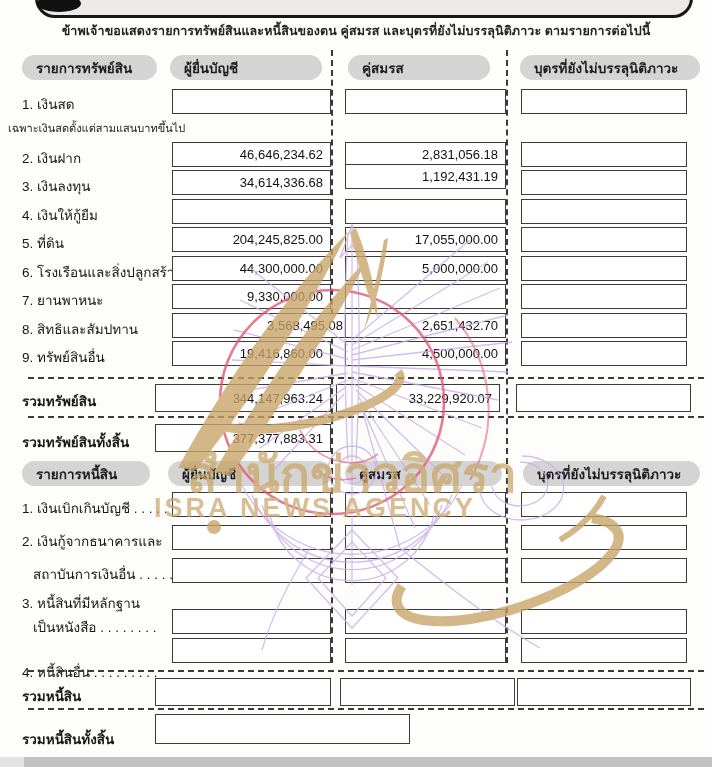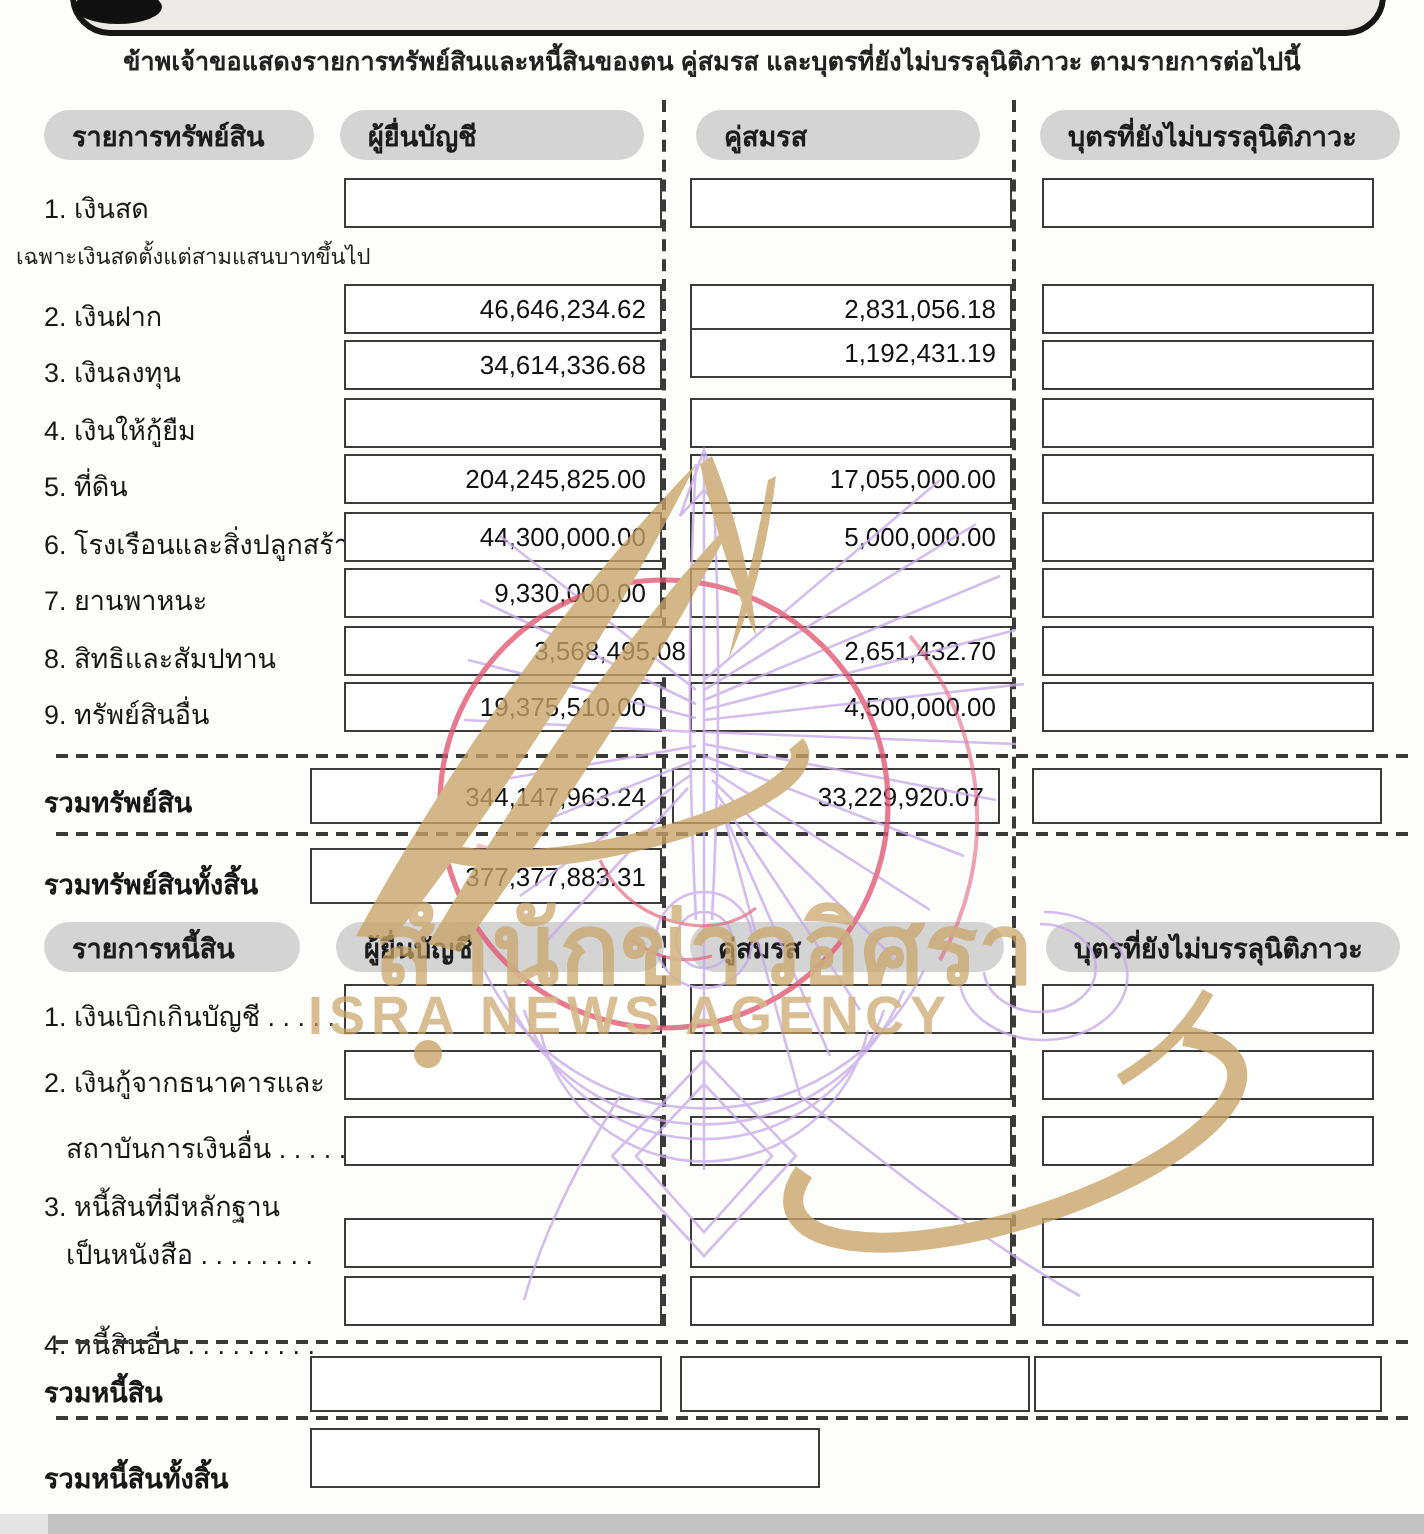--- a/index.html
+++ b/index.html
@@ -105,21 +105,21 @@
 <div class="abs bx content" style="left:172px;top:284px;width:150px;">9,330,000.00</div>
 <div class="abs bx content" style="left:345px;top:284px;width:152px;"></div>
 <div class="abs bx content" style="left:521px;top:284px;width:157px;"></div>
 
 <div class="abs rowlabel content" style="left:22px;top:318px;">8.  สิทธิและสัมปทาน</div>
 <div class="abs bx content" style="left:172px;top:313px;width:150px;padding-left:20px;">3,568,495.08</div>
 <div class="abs bx content" style="left:345px;top:313px;width:152px;">2,651,432.70</div>
 <div class="abs bx content" style="left:521px;top:313px;width:157px;"></div>
 
 <div class="abs rowlabel content" style="left:22px;top:346px;">9.  ทรัพย์สินอื่น</div>
-<div class="abs bx content" style="left:172px;top:341px;width:150px;">19,375,510.00</div>
+<div class="abs bx content" style="left:172px;top:341px;width:150px;">19,416,860.00</div>
 <div class="abs bx content" style="left:345px;top:341px;width:152px;">4,500,000.00</div>
 <div class="abs bx content" style="left:521px;top:341px;width:157px;"></div>
 
 <div class="abs hdash content" style="left:28px;top:377px;width:676px;"></div>
 
 <div class="abs totlabel content" style="left:22px;top:390px;">รวมทรัพย์สิน</div>
 <div class="abs bx tall content" style="left:155px;top:384px;width:167px;">344,147,963.24</div>
 <div class="abs bx tall content" style="left:336px;top:384px;width:155px;">33,229,920.07</div>
 <div class="abs bx tall content" style="left:516px;top:384px;width:166px;"></div>
 

